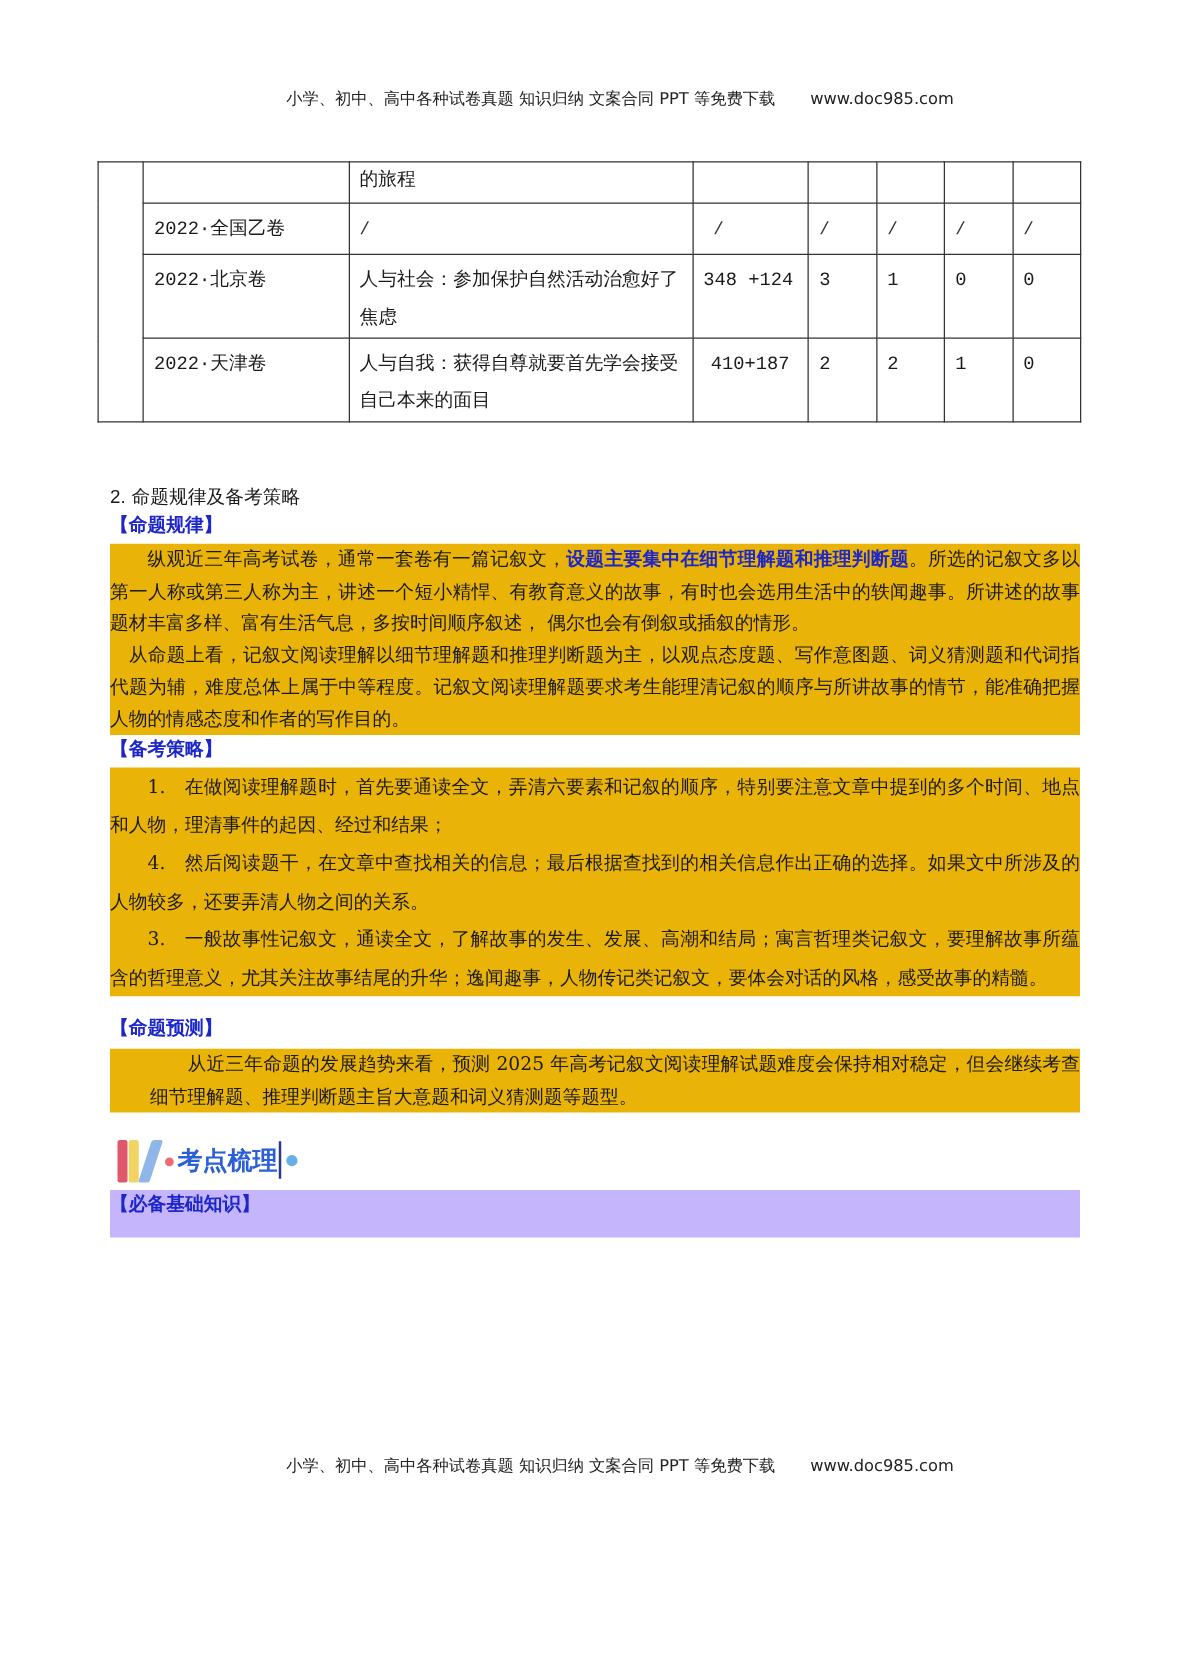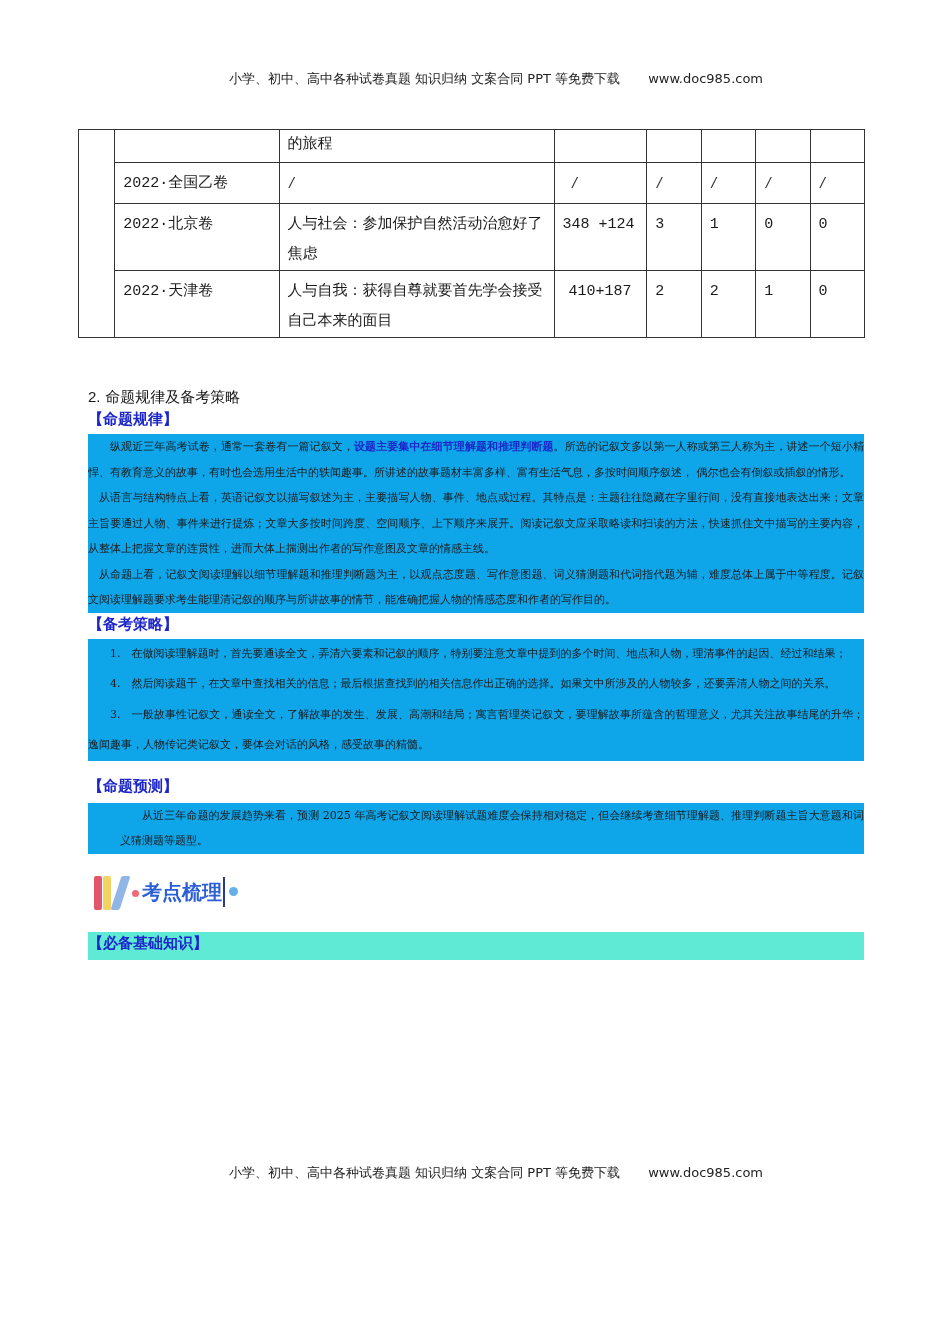--- a/index.html
+++ b/index.html
@@ -68,22 +68,22 @@
   .section-title .num { font-family: "Liberation Sans", sans-serif; }
   .bracket-heading {
     color: #1c26c9;
     font-weight: bold;
     font-family: "DejaVu Sans", "Liberation Sans", sans-serif;
     font-size: 15px;
     line-height: 22px;
     margin: 0;
   }
   .shaded {
-    background: #0ea5e9;
-    font-size: 11px;
+    background: #eab308;
+    font-size: 15px;
     line-height: 25.5px;
     margin: 0;
   }
   .shaded p { margin: 0; text-indent: 2em; text-align: justify; }
   .shaded p.indent1 { text-indent: 1em; }
   .hl-blue { color: #1c26c9; font-weight: bold; }
   .block-rules { margin-top: 4px; padding: 0 0 0 0; }
   .block-strat { margin-top: 4px; line-height: 30.5px; padding-top: 0; }
   .block-strat p { text-indent: 2em; }
   .block-pred { margin-top: 6px; padding-left: 32px; }
@@ -101,23 +101,23 @@
   .logo .logo-text {
     color: #2a5fd6; font-weight: bold;
     font-family: "DejaVu Sans", "Liberation Sans", sans-serif;
     font-size: 20px;
     border-right: 2px solid #2a3a8a;
     padding-right: 1px; line-height: 30px;
   }
   .logo .dot-blue { width: 9px; height: 9px; background: #66b0ea; border-radius: 50%; margin-left: 4px; }
 
   .basic-bar {
-    margin-top: 16px;
-    background: #5eead4;
-    height: 28px;
+    margin-top: 0;
+    background: #c4b5fd;
+    height: 38px;
     line-height: 22px;
   }
   .h-type {
     margin-top: 38px;
     font-family: "DejaVu Sans", "Liberation Sans", sans-serif;
     font-size: 15px; color: #1c26c9; font-weight: bold; line-height: 22px;
   }
   .body-line {
     margin-top: 4px;
     font-size: 15px; line-height: 24px;
@@ -174,21 +174,20 @@
 
 <div class="content">
   <p class="section-title">
     <span class="num">2.</span>
     <span>命题规律及备考策略</span>
   </p>
   <p class="bracket-heading">【命题规律】</p>
 
   <div class="shaded block-rules">
     <p><span>纵观近三年高考试卷，通常一套卷有一篇记叙文，</span><span class="hl-blue">设题主要集中在细节理解题和推理判断题</span><span>。所选的记叙文多以第一人称或第三人称为主，讲述一个短小精悍、有教育意义的故事，有时也会选用生活中的轶闻趣事。所讲述的故事题材丰富多样、富有生活气息，多按时间顺序叙述， 偶尔也会有倒叙或插叙的情形。</span></p>
-    <p class="indent1">从语言与结构特点上看，英语记叙文以描写叙述为主，主要描写人物、事件、地点或过程。其特点是：主题往往隐藏在字里行间，没有直接地表达出来；文章主旨要通过人物、事件来进行提炼；文章大多按时间跨度、空间顺序、上下顺序来展开。阅读记叙文应采取略读和扫读的方法，快速抓住文中描写的主要内容，从整体上把握文章的连贯性，进而大体上揣测出作者的写作意图及文章的情感主线。</p>
     <p class="indent1">从命题上看，记叙文阅读理解以细节理解题和推理判断题为主，以观点态度题、写作意图题、词义猜测题和代词指代题为辅，难度总体上属于中等程度。记叙文阅读理解题要求考生能理清记叙的顺序与所讲故事的情节，能准确把握人物的情感态度和作者的写作目的。</p>
   </div>
 
   <p class="bracket-heading">【备考策略】</p>
   <div class="shaded block-strat">
     <p>1.　在做阅读理解题时，首先要通读全文，弄清六要素和记叙的顺序，特别要注意文章中提到的多个时间、地点和人物，理清事件的起因、经过和结果；</p>
     <p>4.　然后阅读题干，在文章中查找相关的信息；最后根据查找到的相关信息作出正确的选择。如果文中所涉及的人物较多，还要弄清人物之间的关系。</p>
     <p>3.　一般故事性记叙文，通读全文，了解故事的发生、发展、高潮和结局；寓言哲理类记叙文，要理解故事所蕴含的哲理意义，尤其关注故事结尾的升华；逸闻趣事，人物传记类记叙文，要体会对话的风格，感受故事的精髓。</p>
   </div>
 

